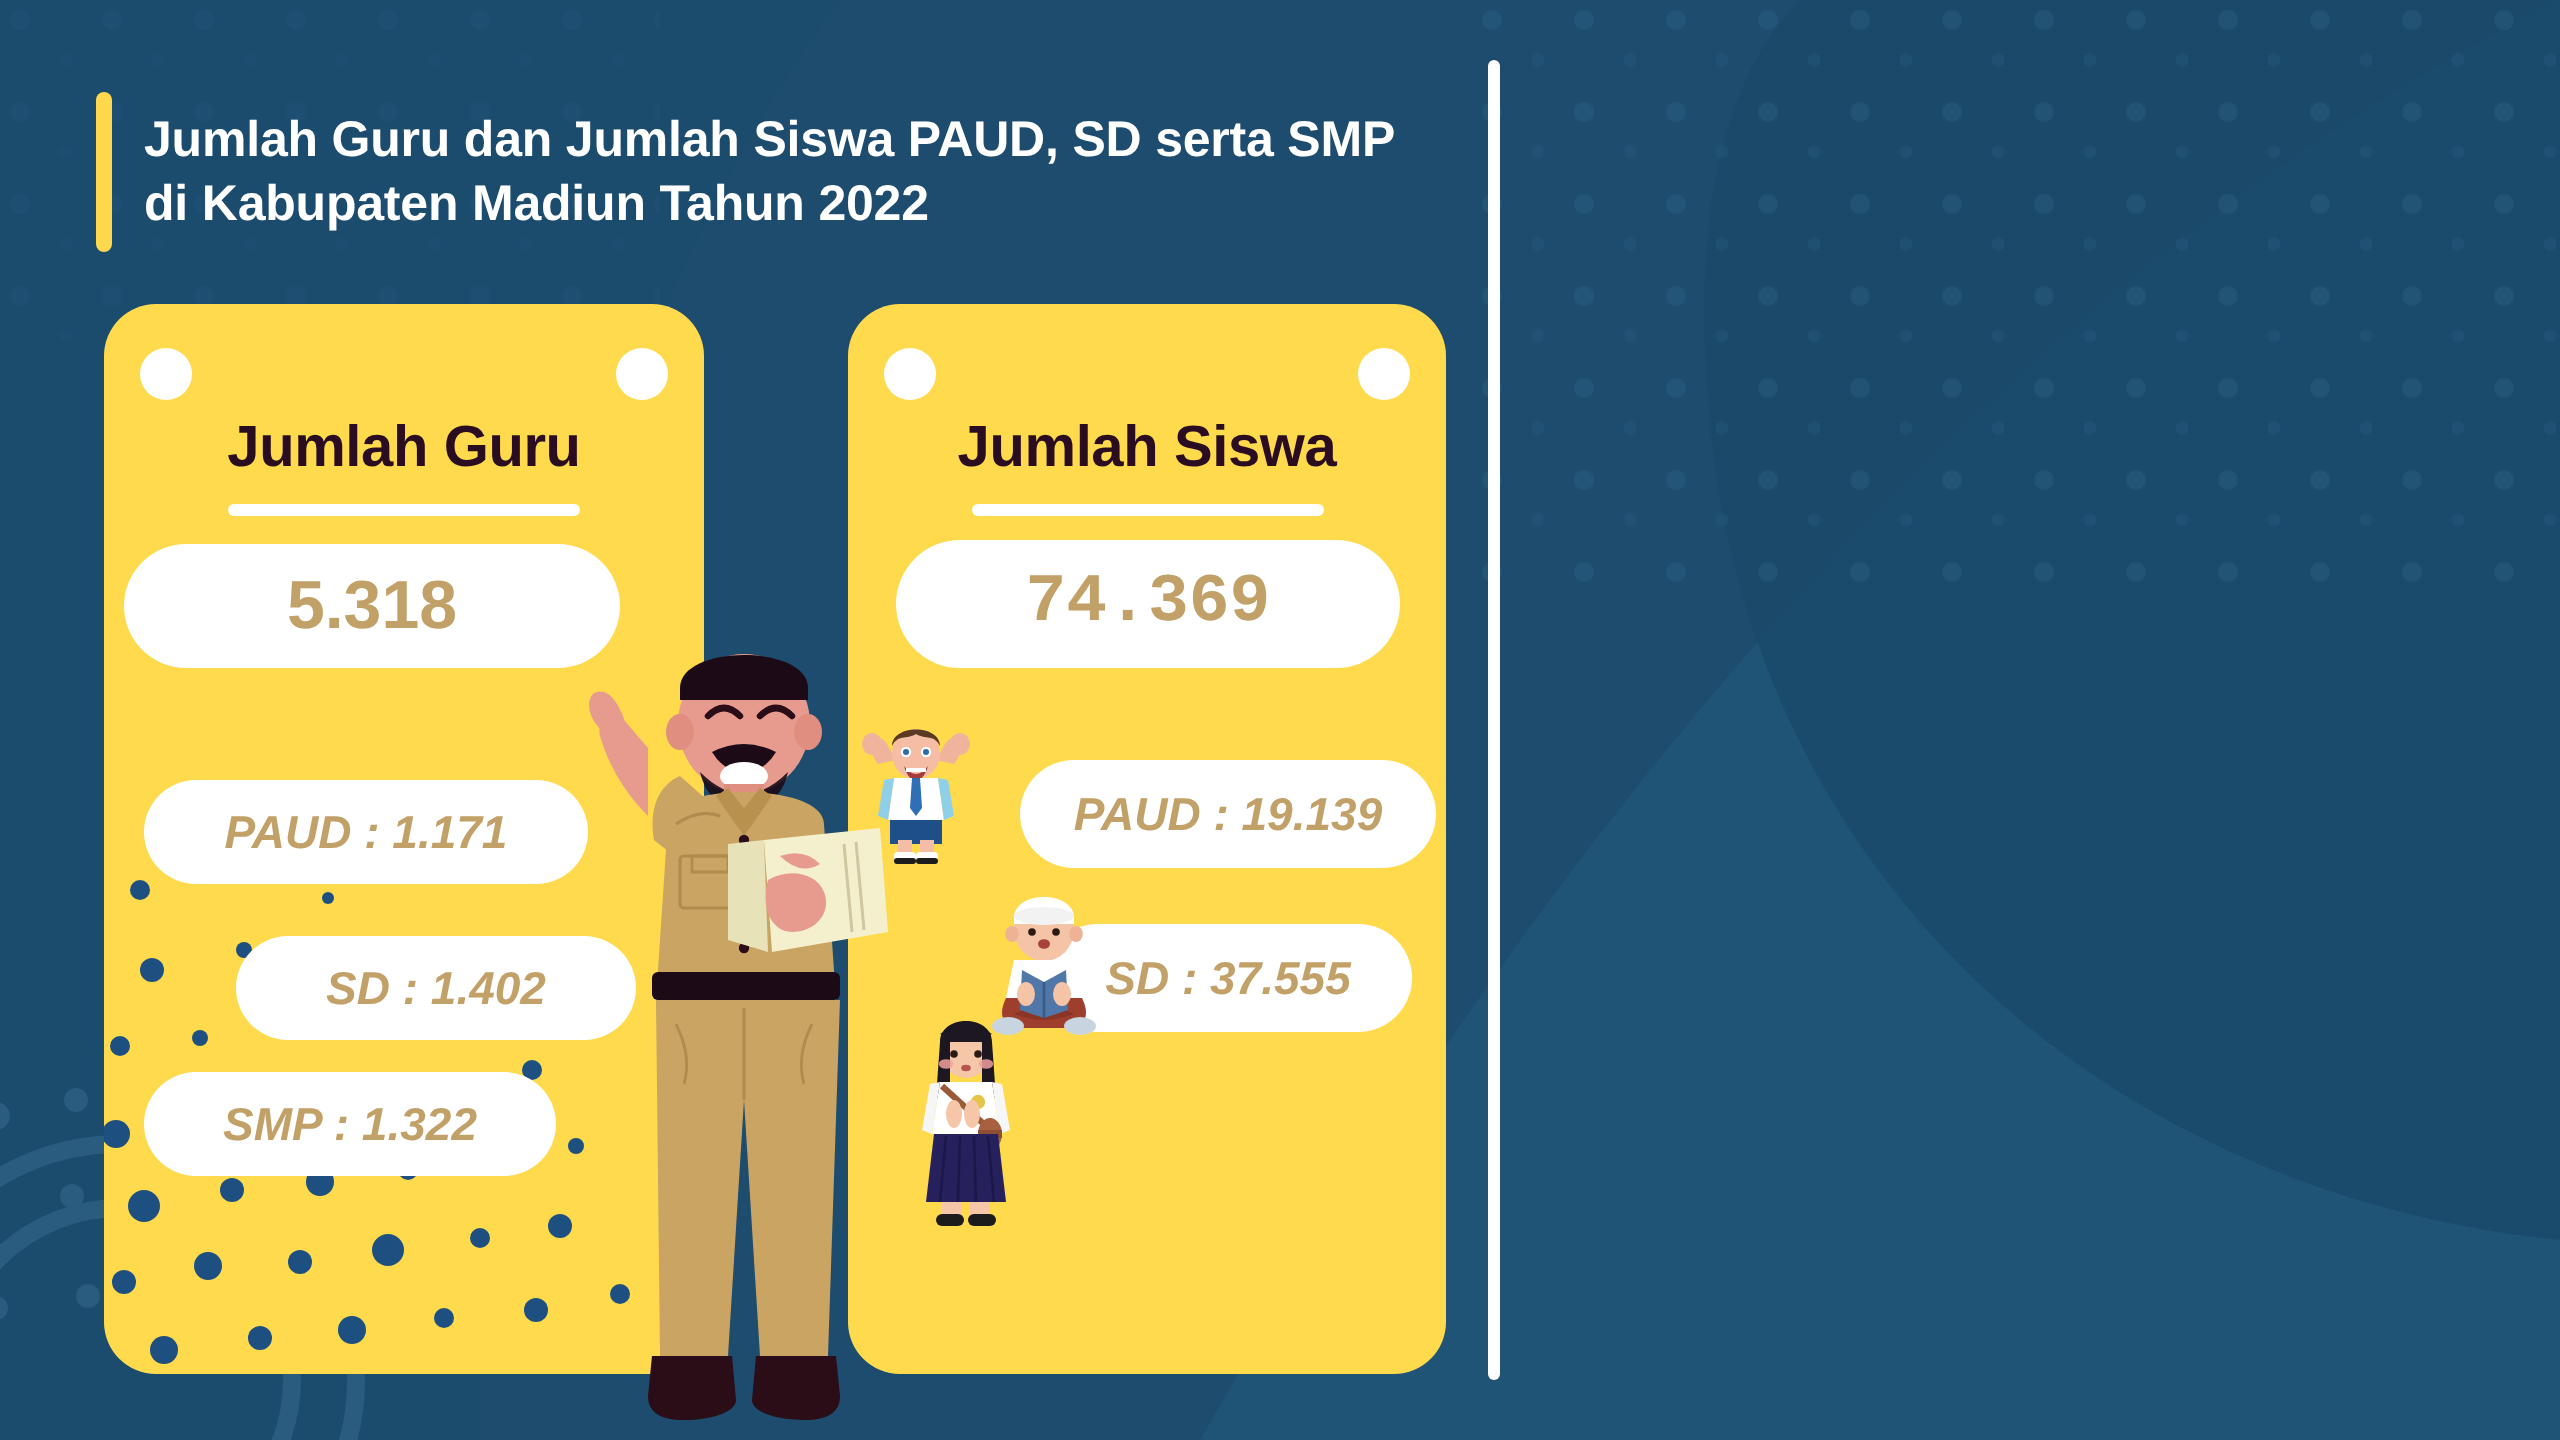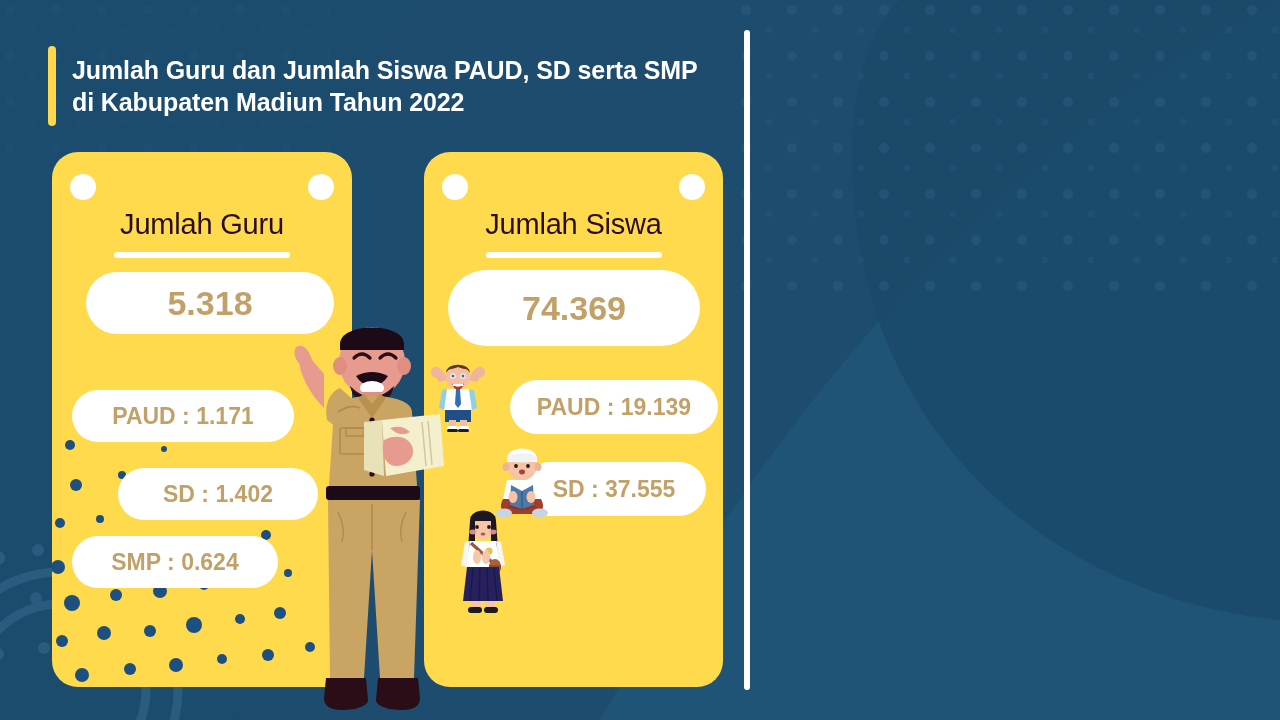--- a/index.html
+++ b/index.html
@@ -46,43 +46,43 @@
 
   .card .hole{
     position:absolute; top:22px; width:26px; height:26px;
     border-radius:50%; background:#ffffff;
   }
   .card .hole.left { left:18px; }
   .card .hole.right{ right:18px; }
 
   .card-title{
     position:absolute; top:56px; left:0; width:100%; text-align:center;
-    font-size:29px; font-weight:normal; color:#2a0d20; letter-spacing:-0.2px;
+    font-size:29px; font-weight:bold; color:#2a0d20; letter-spacing:-0.2px;
   }
   .card-rule{
     position:absolute; top:100px; left:50%; transform:translateX(-50%);
     width:176px; height:6px; background:#ffffff; border-radius:3px;
   }
 
   .pill{
     position:absolute; background:#ffffff; border-radius:999px;
     display:flex; align-items:center; justify-content:center;
     color:#c2a169; font-weight:bold; white-space:nowrap;
   }
   .pill.big{ font-size:34px; }
-  .pill.sub{ font-size:23px; }
-
-  
-  #guru-total{ left:34px;  top:120px; width:248px; height:62px; }
+  .pill.sub{ font-size:23px;font-style:italic; }
+
+  
+  #guru-total{ left:10px;  top:120px; width:248px; height:62px; }
   #guru-paud { left:20px;  top:238px; width:222px; height:52px; }
   #guru-sd   { left:66px;  top:316px; width:200px; height:52px; }
   #guru-smp  { left:20px;  top:384px; width:206px; height:52px; }
 
   
-  #siswa-total{ left:24px; top:118px; width:252px; height:76px; }
+  #siswa-total{ left:24px; top:118px; width:252px; height:64px;font-family:Liberation Mono, monospace; }
   #siswa-paud { left:86px; top:228px; width:208px; height:54px; }
   #siswa-sd   { left:98px; top:310px; width:184px; height:54px; }
   #siswa-smp  { left:76px; top:390px; width:208px; height:54px; }
 
   
   #guru-dots{ position:absolute; left:0; bottom:0; width:300px; height:260px; }
 
   
   #teacher-illustration{
     position:absolute; left:272px; top:300px; width:190px; height:420px;
@@ -185,21 +185,21 @@
 
     <span class="hole left"></span>
     <span class="hole right"></span>
 
     <div class="card-title">Jumlah Guru</div>
     <div class="card-rule"></div>
 
     <div class="pill big" id="guru-total">5.318</div>
     <div class="pill sub" id="guru-paud">PAUD : 1.171</div>
     <div class="pill sub" id="guru-sd">SD : 1.402</div>
-    <div class="pill sub" id="guru-smp">SMP : 0.624</div>
+    <div class="pill sub" id="guru-smp">SMP : 1.322</div>
   </div>
 
   <div class="card" id="card-siswa">
     <span class="hole left"></span>
     <span class="hole right"></span>
 
     <div class="card-title">Jumlah Siswa</div>
     <div class="card-rule"></div>
 
     <div class="pill big" id="siswa-total">74.369</div>

